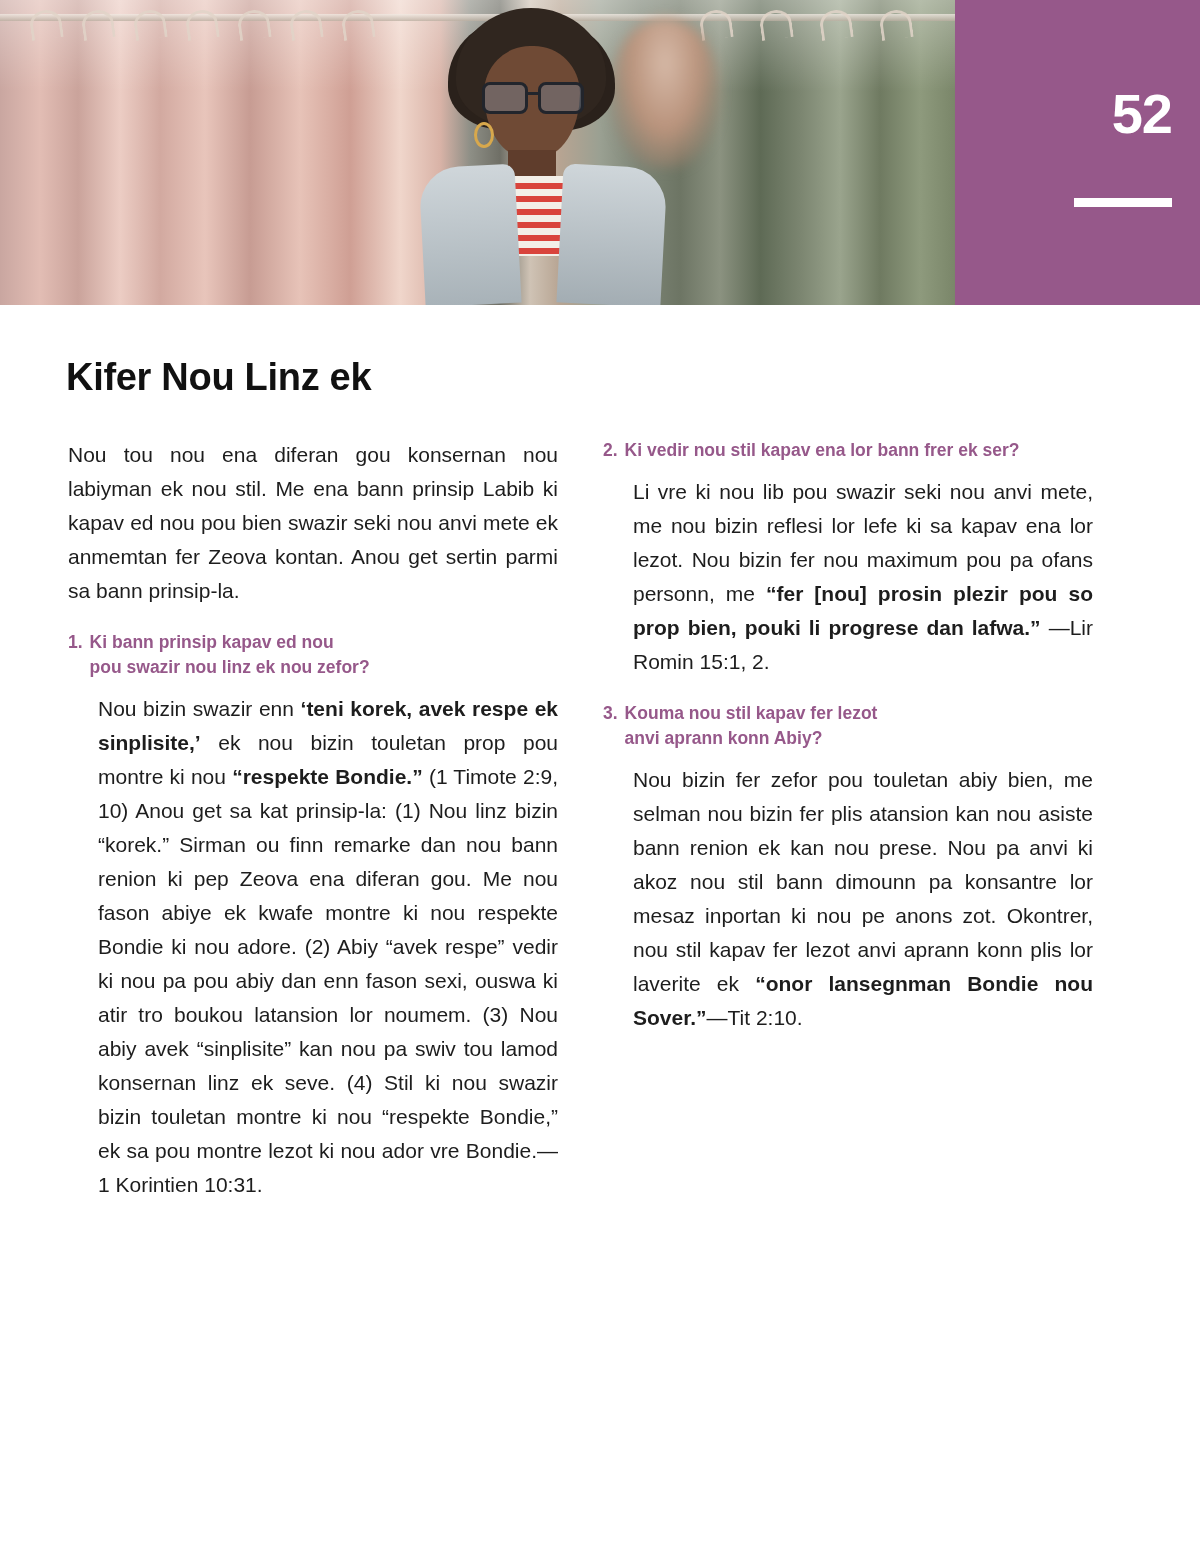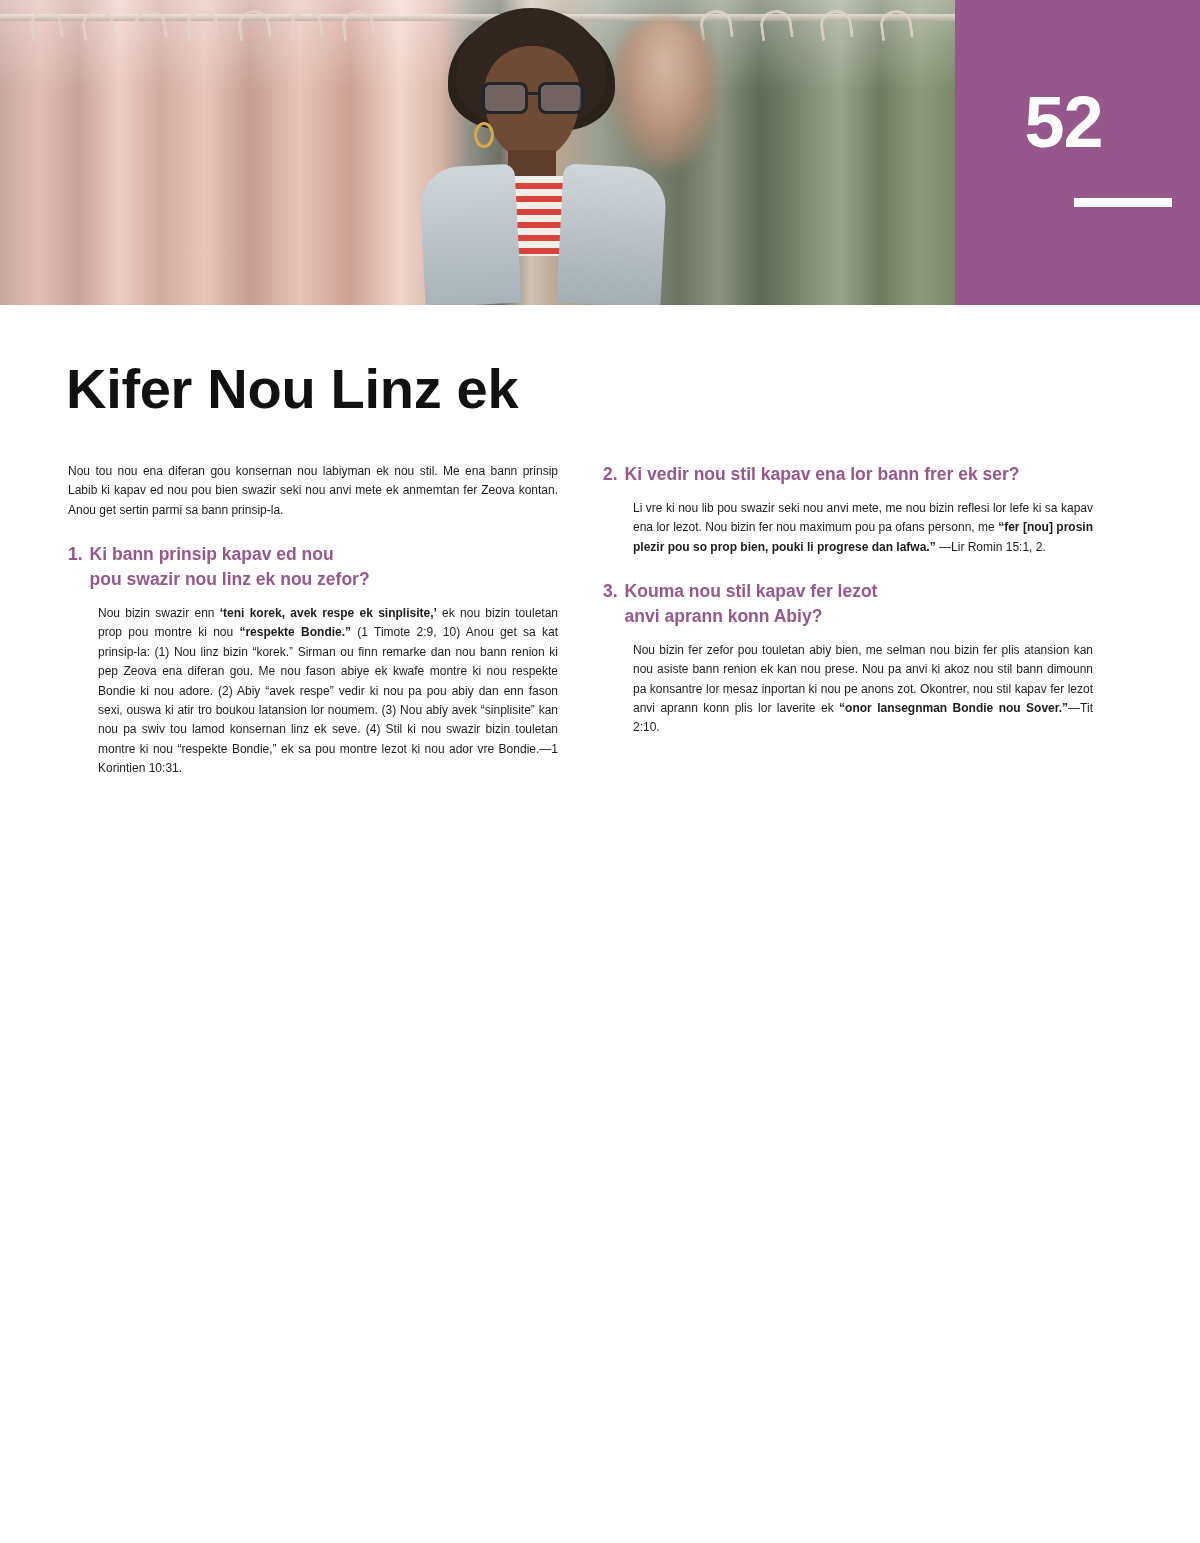--- a/index.html
+++ b/index.html
@@ -154,57 +154,57 @@
     position: absolute;
     right: 0; top: 0;
     width: 245px; height: 305px;
     background: #96588a;
     color: #ffffff;
   }
   .hero-number .num {
     position: absolute;
     left: 0; right: 28px;
     top: 86px;
-    text-align: center;
-    font-size: 72px;
+    text-align: right;
+    font-size: 56px;
     font-weight: bold;
     letter-spacing: -1px;
     line-height: 1;
   }
   .hero-number .rule {
     position: absolute;
     right: 28px;
     top: 198px;
     width: 98px; height: 9px;
     background: #ffffff;
   }
 
   
   .title {
     margin: 48px 0 0 66px;
     width: 760px;
-    font-size: 56px;
+    font-size: 38px;
     font-weight: bold;
     line-height: 1.3;
     color: #111111;
     letter-spacing: -0.3px;
   }
 
   
   .columns {
     display: flex;
     gap: 45px;
     margin: 36px 62px 0 68px;
   }
   .col {
     width: 490px;
   }
   p.body {
     margin: 0 0 0 0;
-    font-size: 12px;
+    font-size: 21px;
     line-height: 1.62;
     text-align: justify;
     color: #1d1d1d;
   }
   .q-block { margin-top: 22px; }
   .q-head {
     display: flex;
     gap: 7px;
     color: #96588a;
     font-weight: bold;

